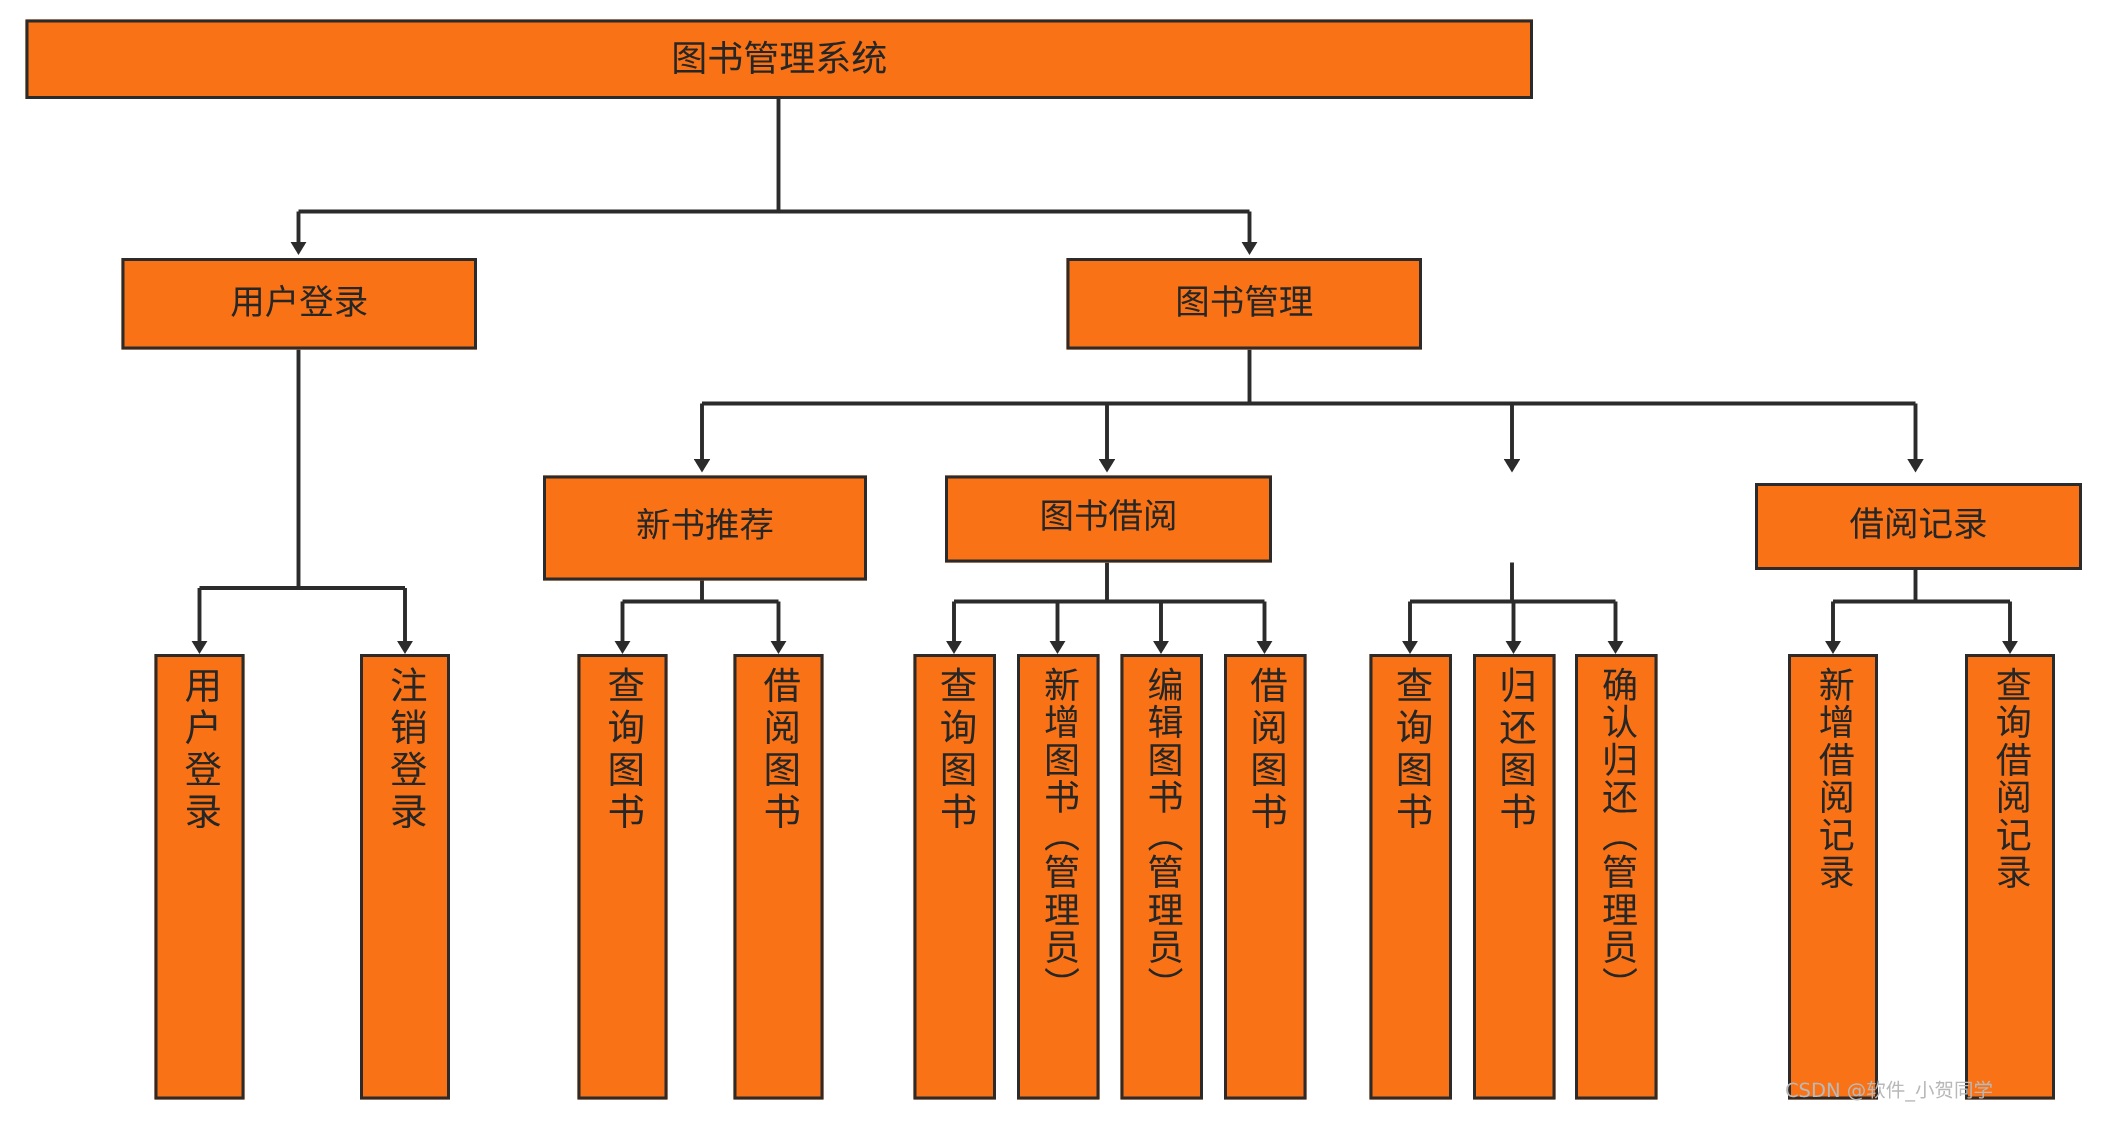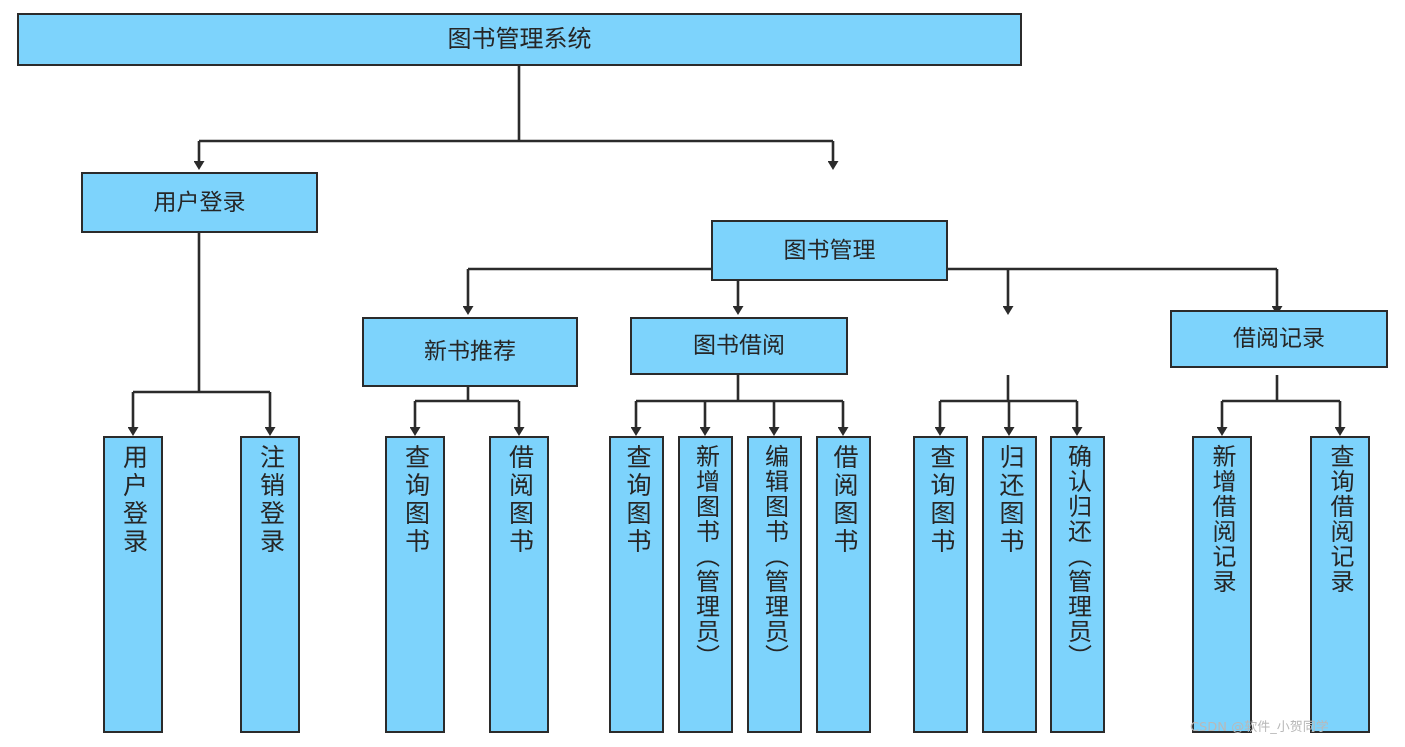--- a/index.html
+++ b/index.html
@@ -21,21 +21,21 @@
   #edge-layer {
     position: absolute;
     left: 0;
     top: 0;
     width: 1405px;
     height: 747px;
   }
   .node {
     position: absolute;
     box-sizing: border-box;
-    background: #7dd3fc;
+    background: #f97316;
     border: 2px solid #2b2b2b;
     display: flex;
     align-items: center;
     justify-content: center;
     z-index: 2;
   }
   .node-label {
     color: #262626;
     text-align: center;
     line-height: 1.12;
@@ -130,31 +130,31 @@
     </g>
   </svg>
 
   <div class="node h root" style="left:17px; top:13px; width:1005px; height:53px;">
     <span class="node-label">图书管理系统</span>
   </div>
 
   <div class="node h" style="left:81px; top:172px; width:237px; height:61px;">
     <span class="node-label">用户登录</span>
   </div>
-  <div class="node h" style="left:711px; top:172px; width:237px; height:61px;margin-top:48px;">
+  <div class="node h" style="left:711px; top:172px; width:237px; height:61px;">
     <span class="node-label">图书管理</span>
   </div>
 
   <div class="node h" style="left:362px; top:317px; width:216px; height:70px;">
     <span class="node-label">新书推荐</span>
   </div>
   <div class="node h" style="left:630px; top:317px; width:218px; height:58px;align-items:center;">
     <span class="node-label">图书借阅</span>
   </div>
-  <div class="node h" style="left:1170px; top:310px; width:218px; height:58px;">
+  <div class="node h" style="left:1170px; top:322px; width:218px; height:58px;">
     <span class="node-label">借阅记录</span>
   </div>
 
   <div class="node v" style="left:103px; top:436px; width:60px; height:297px;">
     <span class="node-label">用户登录</span>
   </div>
   <div class="node v" style="left:240px; top:436px; width:60px; height:297px;">
     <span class="node-label">注销登录</span>
   </div>
 

